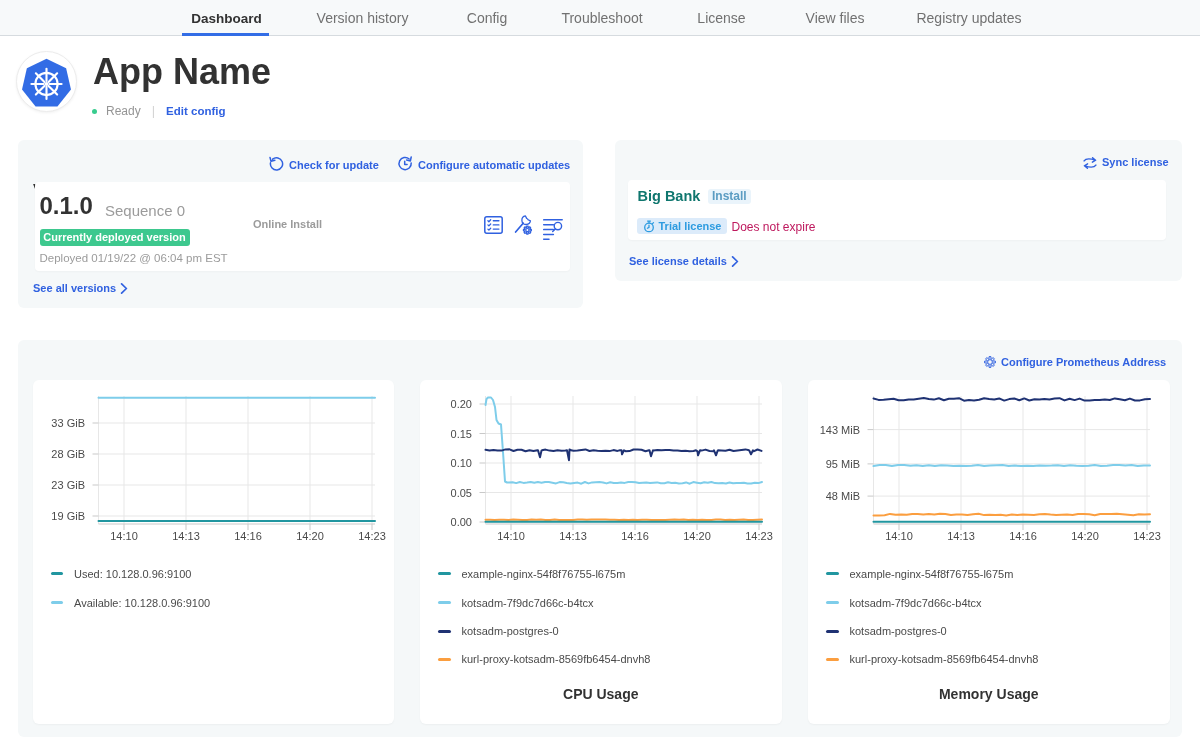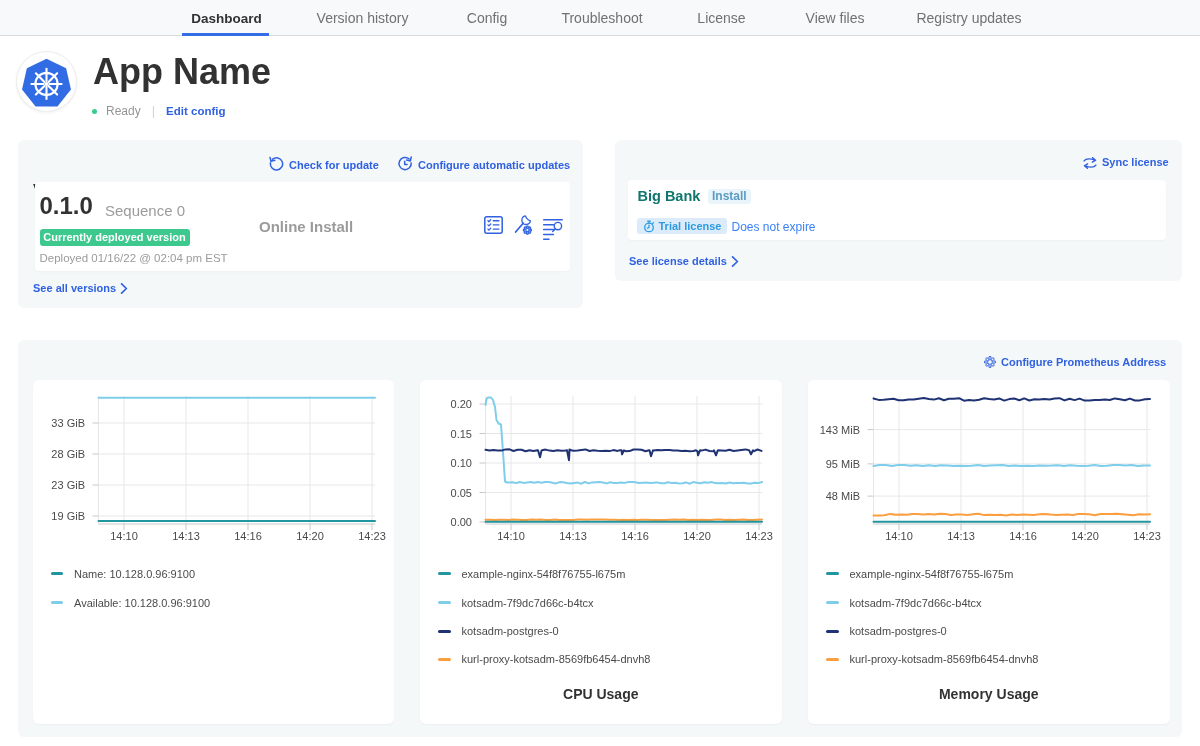--- a/index.html
+++ b/index.html
@@ -65,22 +65,22 @@
         </svg></span>Check for update</div>
   <div class="hlink" style="left:379px; top:15.5px;"><span class="icn"><svg width="16" height="16" viewBox="0 0 16 16">
           <path d="M12.2 3.0 A6.1 6.1 0 1 0 14.2 7.0" fill="none" stroke="#3061e0" stroke-width="1.5" stroke-linecap="round"></path>
           <path d="M14.2 1.0 L13.4 4.9 L9.6 4.0" fill="none" stroke="#3061e0" stroke-width="1.5" stroke-linecap="round" stroke-linejoin="round"></path>
           <path d="M7.7 5.2 L7.7 8.5 L10.1 8.5" fill="none" stroke="#3061e0" stroke-width="1.5" stroke-linecap="round" stroke-linejoin="round"></path>
         </svg></span>Configure automatic updates</div>
   <div class="whitebox" style="left:17px; top:42px; width:535px; height:89px;">
     <div style="position:absolute; left:4.5px; top:12px; font-size:24px; line-height:24px; font-weight:bold; color:#323232;">0.1.0</div>
     <div style="position:absolute; left:70px; top:20px; font-size:15px; color:#9b9b9b;">Sequence 0</div>
     <div style="position:absolute; left:4.5px; top:46.5px; width:150px; height:17px; line-height:17px; text-align:center; background:#3dc88e; color:#fff; font-size:11px; font-weight:bold; border-radius:3px;">Currently deployed version</div>
-    <div style="position:absolute; left:4.5px; top:70px; font-size:11.5px; color:#9b9b9b;">Deployed 01/16/22 @ 02:04 pm EST</div>
-    <div style="position:absolute; left:224px; top:36px; font-size:15px; font-weight:bold; color:#9b9b9b;">Online Install</div>
+    <div style="position:absolute; left:4.5px; top:70px; font-size:11.5px; color:#9b9b9b;">Deployed 01/19/22 @ 06:04 pm EST</div>
+    <div style="position:absolute; left:218px; top:36px; font-size:11px; font-weight:bold; color:#9b9b9b;">Online Install</div>
     <div style="position:absolute; left:449px; top:34px;"><svg width="19" height="18" viewBox="0 0 19 18">
           <rect x="0.8" y="0.8" width="17.4" height="16.4" rx="2" fill="none" stroke="#3061e0" stroke-width="1.5"></rect>
           <path d="M3.9 4.7 L4.9 5.7 L6.7 3.8 M3.9 8.9 L4.9 9.9 L6.7 8.0 M3.9 13.1 L4.9 14.1 L6.7 12.2" fill="none" stroke="#3061e0" stroke-width="1.3" stroke-linecap="round" stroke-linejoin="round"></path>
           <path d="M9.3 4.8 L14.9 4.8 M9.3 8.9 L14.9 8.9 M9.3 13.1 L14.9 13.1" stroke="#3061e0" stroke-width="1.4" stroke-linecap="round"></path>
         </svg></div>
     <div style="position:absolute; left:478px; top:33px;"><svg width="20" height="20" viewBox="0 0 20 20">
           <path d="M2.6 17.0 L10.16 8.24" stroke="#3061e0" stroke-width="1.7" stroke-linecap="round" fill="none"></path>
           <path d="M17.43 5.95 A4.3 4.3 0 1 1 12.45 0.97 L13.63 3.35 A1.9 1.9 0 0 1 15.05 4.77 Z" fill="none" stroke="#3061e0" stroke-width="1.3" stroke-linejoin="round"></path>
           <path d="M13.68 11.16 A4.00 4.00 0 0 1 15.12 11.16 L15.18 12.75 A2.48 2.48 0 0 1 15.51 12.88 L16.68 11.81 A4.00 4.00 0 0 1 17.69 12.82 L16.62 13.99 A2.48 2.48 0 0 1 16.75 14.32 L18.34 14.38 A4.00 4.00 0 0 1 18.34 15.82 L16.75 15.88 A2.48 2.48 0 0 1 16.62 16.21 L17.69 17.38 A4.00 4.00 0 0 1 16.68 18.39 L15.51 17.32 A2.48 2.48 0 0 1 15.18 17.45 L15.12 19.04 A4.00 4.00 0 0 1 13.68 19.04 L13.62 17.45 A2.48 2.48 0 0 1 13.29 17.32 L12.12 18.39 A4.00 4.00 0 0 1 11.11 17.38 L12.18 16.21 A2.48 2.48 0 0 1 12.05 15.88 L10.46 15.82 A4.00 4.00 0 0 1 10.46 14.38 L12.05 14.32 A2.48 2.48 0 0 1 12.18 13.99 L11.11 12.82 A4.00 4.00 0 0 1 12.12 11.81 L13.29 12.88 A2.48 2.48 0 0 1 13.62 12.75 L13.68 11.16 Z" fill="none" stroke="#3061e0" stroke-width="1.2" stroke-linejoin="round"></path>
           <circle cx="14.4" cy="15.1" r="1.60" fill="none" stroke="#3061e0" stroke-width="1.2"></circle>
@@ -102,21 +102,21 @@
           <path d="M1.1 3.9 C2.8 1.3 6.5 1.3 12.2 3.1 M9.6 0.7 L12.6 3.2 L9.4 5.2" fill="none" stroke="#3061e0" stroke-width="1.4" stroke-linecap="round" stroke-linejoin="round"></path>
           <path d="M12.9 8.1 C11.2 10.7 7.5 10.7 1.8 8.9 M4.4 11.3 L1.4 8.8 L4.6 6.8" fill="none" stroke="#3061e0" stroke-width="1.4" stroke-linecap="round" stroke-linejoin="round"></path>
         </svg></span>Sync license</div>
   <div class="whitebox" style="left:13px; top:40px; width:538px; height:60px;">
     <div style="position:absolute; left:9.5px; top:9px; font-size:14.5px; line-height:15px; font-weight:bold; color:#0f766e;">Big Bank</div>
     <div style="position:absolute; left:80px; top:9px; height:15px; line-height:15px; background:#eaf4fb; color:#5b9cc2; font-size:12px; font-weight:bold; border-radius:3px; padding:0 4px;">Install</div>
     <div style="position:absolute; left:8.5px; top:38px; height:16px; line-height:16px; background:#dcebfa; color:#2d9be0; font-size:11px; font-weight:bold; border-radius:3px; padding:0 6px;"><span style="display:inline-block; vertical-align:-2.5px; margin-right:4px;"><svg width="12" height="13" viewBox="0 0 12 13">
             <circle cx="6" cy="7.4" r="4.3" fill="none" stroke="#2d9be0" stroke-width="1.3"></circle>
             <path d="M4.6 1.1 L7.4 1.1 M6 1.3 L6 3.1 M9.5 3.6 L10.5 2.6 M6 7.4 L6 5.2 M6 7.4 L4.4 8.3" stroke="#2d9be0" stroke-width="1.3" stroke-linecap="round"></path>
           </svg></span>Trial license</div>
-    <div style="position:absolute; left:103.5px; top:40px; font-size:12px; color:#3b82f6;">Does not expire</div>
+    <div style="position:absolute; left:103.5px; top:40px; font-size:12px; color:#be185d;">Does not expire</div>
   </div>
   <div class="hlink" style="left:14px; top:115px;">See license details<svg width="8" height="11" viewBox="0 0 8 11" style="margin-left:4px;vertical-align:-1.5px">
         <path d="M1.6 0.9 L6.4 5.5 L1.6 10.1" fill="none" stroke="#3061e0" stroke-width="1.7" stroke-linecap="round" stroke-linejoin="round"></path>
       </svg></div>
 </div>
 
 <div class="card" style="left:18px; top:340px; width:1164px; height:397px;">
   <div class="cardtitle" style="left:15px; top:15px;">Monitoring</div>
   <div class="hlink" style="left:966px; top:15.5px;"><span class="icn" style="vertical-align:-2.5px;"><svg width="12" height="12" viewBox="0 0 12 12">
           <path d="M5.03 0.69 A5.40 5.40 0 0 1 6.97 0.69 L6.99 3.03 A3.13 3.13 0 0 1 7.41 3.20 L9.07 1.56 A5.40 5.40 0 0 1 10.44 2.93 L8.80 4.59 A3.13 3.13 0 0 1 8.97 5.01 L11.31 5.03 A5.40 5.40 0 0 1 11.31 6.97 L8.97 6.99 A3.13 3.13 0 0 1 8.80 7.41 L10.44 9.07 A5.40 5.40 0 0 1 9.07 10.44 L7.41 8.80 A3.13 3.13 0 0 1 6.99 8.97 L6.97 11.31 A5.40 5.40 0 0 1 5.03 11.31 L5.01 8.97 A3.13 3.13 0 0 1 4.59 8.80 L2.93 10.44 A5.40 5.40 0 0 1 1.56 9.07 L3.20 7.41 A3.13 3.13 0 0 1 3.03 6.99 L0.69 6.97 A5.40 5.40 0 0 1 0.69 5.03 L3.03 5.01 A3.13 3.13 0 0 1 3.20 4.59 L1.56 2.93 A5.40 5.40 0 0 1 2.93 1.56 L4.59 3.20 A3.13 3.13 0 0 1 5.01 3.03 L5.03 0.69 Z" fill="none" stroke="#3061e0" stroke-width="1.0" stroke-linejoin="round"></path>
@@ -149,21 +149,21 @@
         <text x="52" y="47" text-anchor="end" font-size="11" fill="#4a4a4a">33 GiB</text>
         <text x="52" y="78" text-anchor="end" font-size="11" fill="#4a4a4a">28 GiB</text>
         <text x="52" y="109" text-anchor="end" font-size="11" fill="#4a4a4a">23 GiB</text>
         <text x="52" y="140" text-anchor="end" font-size="11" fill="#4a4a4a">19 GiB</text>
         <text x="91" y="160" text-anchor="middle" font-size="11" fill="#4a4a4a">14:10</text>
         <text x="153" y="160" text-anchor="middle" font-size="11" fill="#4a4a4a">14:13</text>
         <text x="215" y="160" text-anchor="middle" font-size="11" fill="#4a4a4a">14:16</text>
         <text x="277" y="160" text-anchor="middle" font-size="11" fill="#4a4a4a">14:20</text>
         <text x="339" y="160" text-anchor="middle" font-size="11" fill="#4a4a4a">14:23</text>
       </svg>
-<div class="lgrow" style="top:186.5px"><span class="dash" style="background:#2196a0"></span><span class="ltxt">Name: 10.128.0.96:9100</span></div>
+<div class="lgrow" style="top:186.5px"><span class="dash" style="background:#2196a0"></span><span class="ltxt">Used: 10.128.0.96:9100</span></div>
       <div class="lgrow" style="top:215.5px"><span class="dash" style="background:#7ecdea"></span><span class="ltxt">Available: 10.128.0.96:9100</span></div>
 </div>
   <div class="chartcard" style="left:402px">
 <svg width="361" height="166" font-family="Liberation Sans, sans-serif">
         <line x1="65.5" y1="16.0" x2="65.5" y2="144.0" stroke="#e7e7e7"></line>
         <line x1="91" y1="16.0" x2="91" y2="144.0" stroke="#e7e7e7"></line>
         <line x1="91" y1="144.0" x2="91" y2="150.0" stroke="#c9c9c9"></line>
         <line x1="153" y1="16.0" x2="153" y2="144.0" stroke="#e7e7e7"></line>
         <line x1="153" y1="144.0" x2="153" y2="150.0" stroke="#c9c9c9"></line>
         <line x1="215" y1="16.0" x2="215" y2="144.0" stroke="#e7e7e7"></line>

